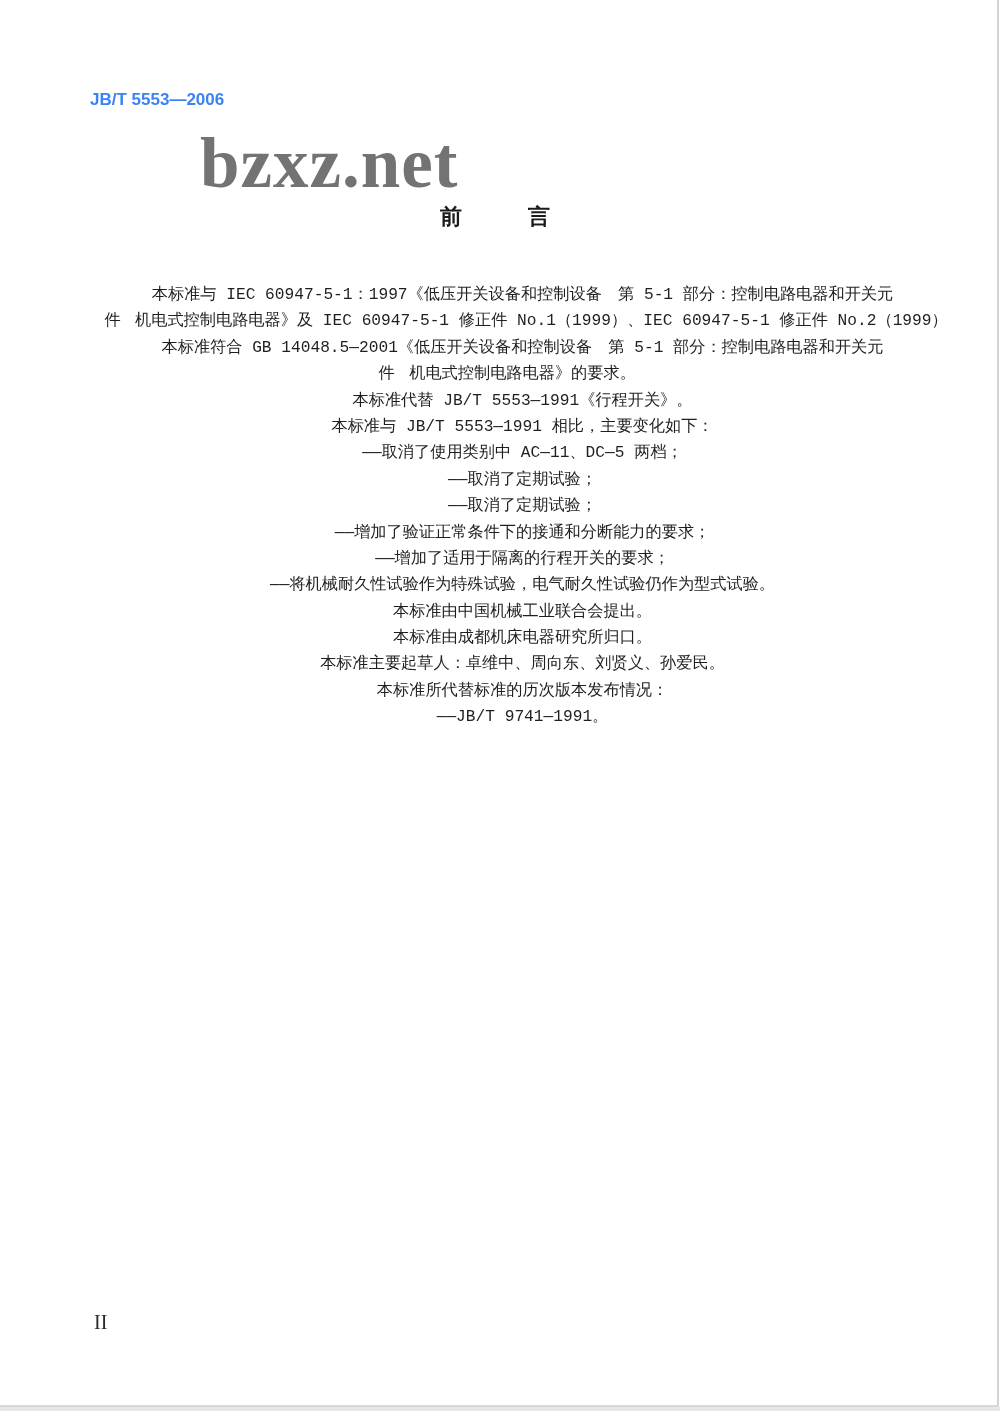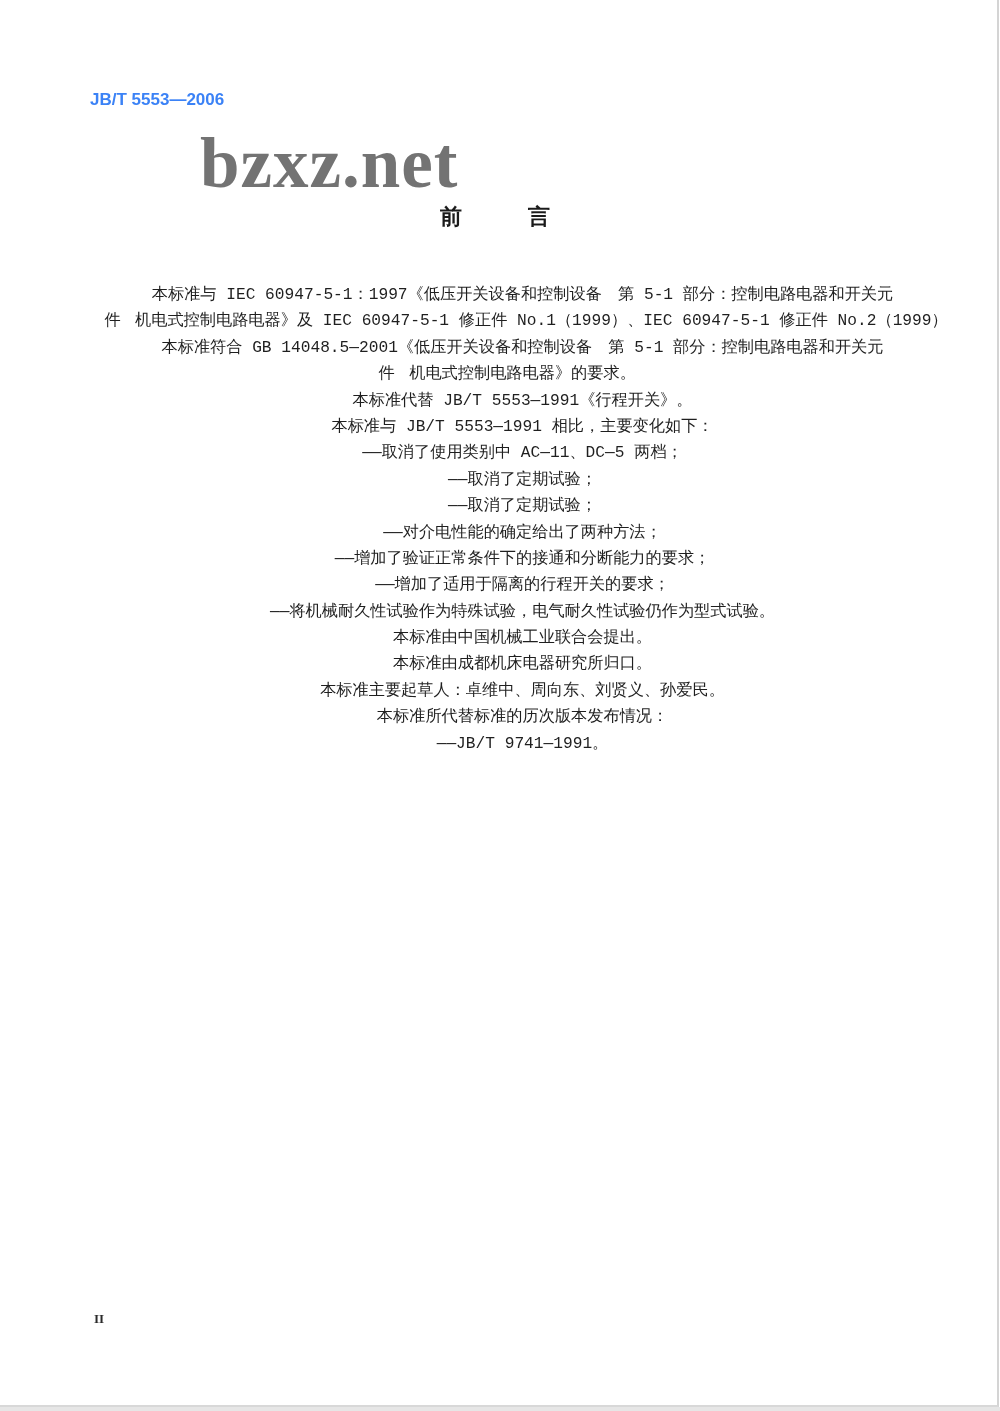--- a/index.html
+++ b/index.html
@@ -91,22 +91,22 @@
     }
     .cont-label {
       display: inline-block;
       width: 45px;
     }
     .page-number {
       position: absolute;
       left: 94px;
       top: 1311px;
       font-family: "Liberation Serif", "DejaVu Serif", serif;
-      font-size: 13px;
-      font-weight: bold;
+      font-size: 20px;
+      font-weight: normal;
       color: #2a2a2a;
     }
   </style>
 </head>
 <body>
 
 <div class="page">
 
   <div class="header-code">JB/T 5553—2006</div>
 
@@ -125,21 +125,20 @@
     <span class="line indent">本标准符合 GB 14048.5—2001《低压开关设备和控制设备　第 5-1 部分：控制电路电器和开关元</span>
     <span class="line"><span class="cont-label">件</span><span>机电式控制电路电器》的要求。</span></span>
 
     <span class="line indent">本标准代替 JB/T 5553—1991《行程开关》。</span>
     <span class="line indent">本标准与 JB/T 5553—1991 相比，主要变化如下：</span>
 
     <div>
       <span class="line indent">——取消了使用类别中 AC—11、DC—5 两档；</span>
       <span class="line indent">——取消了定期试验；</span>
       <span class="line indent">——取消了定期试验；</span>
-      <span class="line indent">——对介电性能的确定给出了两种方法；</span>
       <span class="line indent">——增加了验证正常条件下的接通和分断能力的要求；</span>
       <span class="line indent">——增加了适用于隔离的行程开关的要求；</span>
       <span class="line indent">——将机械耐久性试验作为特殊试验，电气耐久性试验仍作为型式试验。</span>
     </div>
 
     <span class="line indent">本标准由中国机械工业联合会提出。</span>
     <span class="line indent">本标准由成都机床电器研究所归口。</span>
     <span class="line indent">本标准主要起草人：卓维中、周向东、刘贤义、孙爱民。</span>
     <span class="line indent">本标准所代替标准的历次版本发布情况：</span>
     <div>

